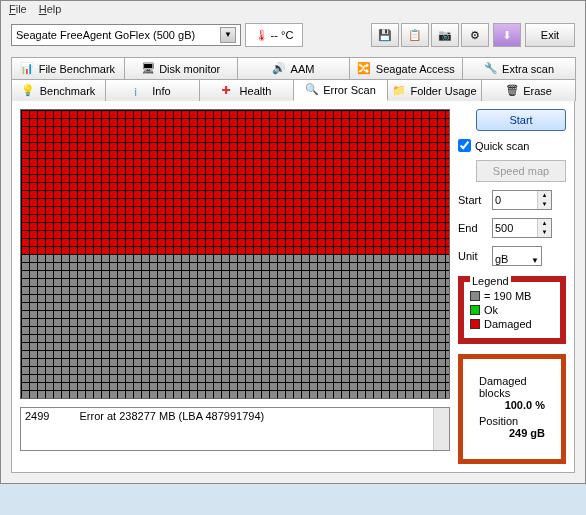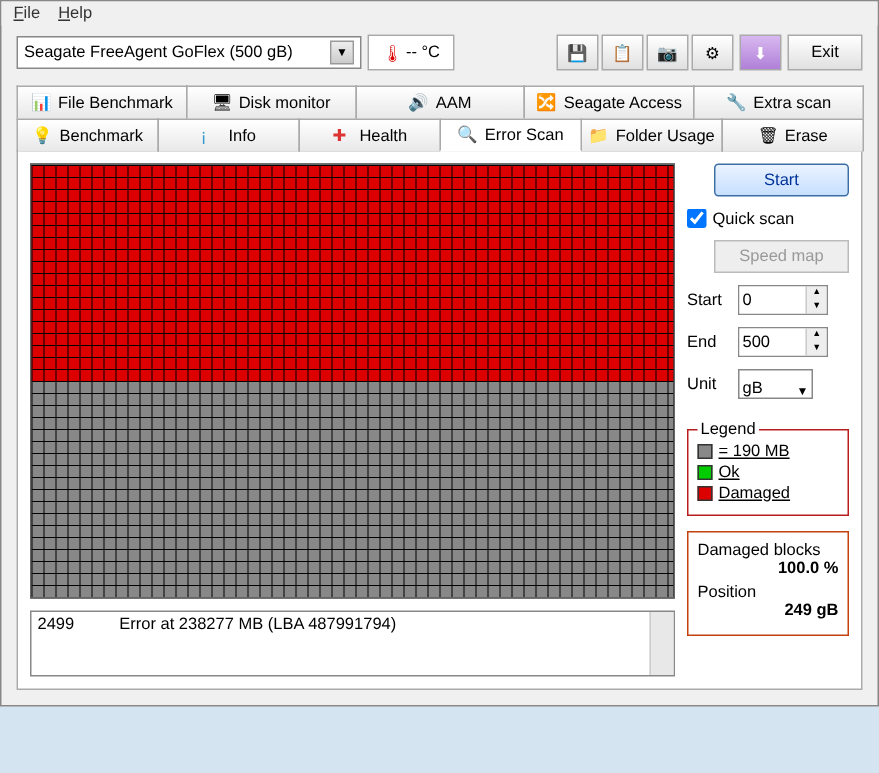--- a/index.html
+++ b/index.html
@@ -41,25 +41,25 @@
 .chk { display: flex; align-items: center; gap: 4px; margin: 4px 0; }
 .chk input { width: 13px; height: 13px; }
 .speedbtn { width: 90px; height: 22px; border: 1px solid #bbb; background: #eee; color: #999; display: flex; align-items: center; justify-content: center; align-self: flex-end; }
 .field { display: flex; align-items: center; gap: 4px; margin-top: 4px; }
 .field label { width: 30px; }
 .spin { width: 60px; height: 20px; border: 1px solid #888; background: #fff; display: flex; }
 .spin input { border: none; width: 44px; padding: 0 2px; font-size: 11px; }
 .spin .ud { width: 14px; display: flex; flex-direction: column; }
 .spin .ud div { flex: 1; border-left: 1px solid #ccc; background: #eee; font-size: 6px; text-align: center; line-height: 8px; }
 .unitsel { width: 50px; height: 20px; border: 1px solid #888; background: #fff; display: flex; align-items: flex-end; justify-content: space-between; padding: 0 2px; }
-.legend { border: 1px solid #b91c1c; padding: 6px; margin-top: 16px; position: relative; }
+.legend { border: 6px solid #b91c1c; padding: 6px; margin-top: 6px; position: relative; }
 .legend .title { position: absolute; top: -7px; left: 6px; background: #fff; padding: 0 2px; }
-.legend .item { display: flex; align-items: center; gap: 4px; margin: 2px 0; text-decoration: underline; }
+.legend .item { display: flex; align-items: center; gap: 4px; margin: 2px 0; }
 .sq { width: 10px; height: 10px; border: 1px solid #333; }
-.stats { border: 1px solid #c2410c; padding: 6px; margin-top: 6px; }
+.stats { border: 5px solid #c2410c; padding: 16px; margin-top: 6px; }
 .stats .row { display: flex; flex-direction: column; margin-bottom: 4px; }
 .stats .row .val { text-align: right; font-weight: bold; }
 .ticon { width: 14px; height: 14px; display: inline-block; }
 </style>
 </head>
 <body>
 
 <div class="window">
 
   <div class="menubar">

